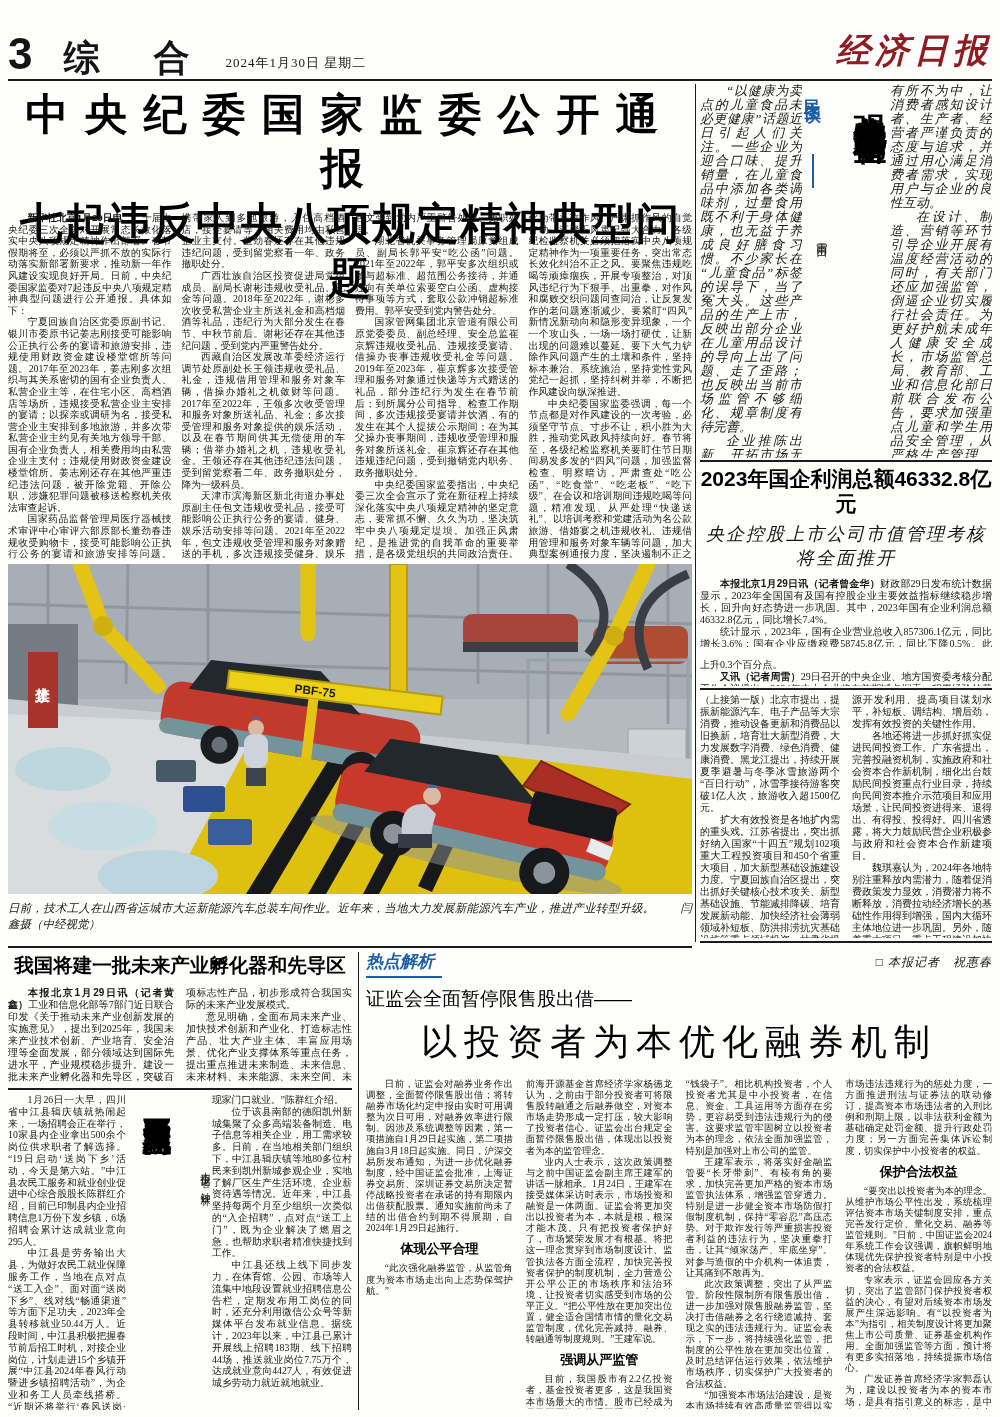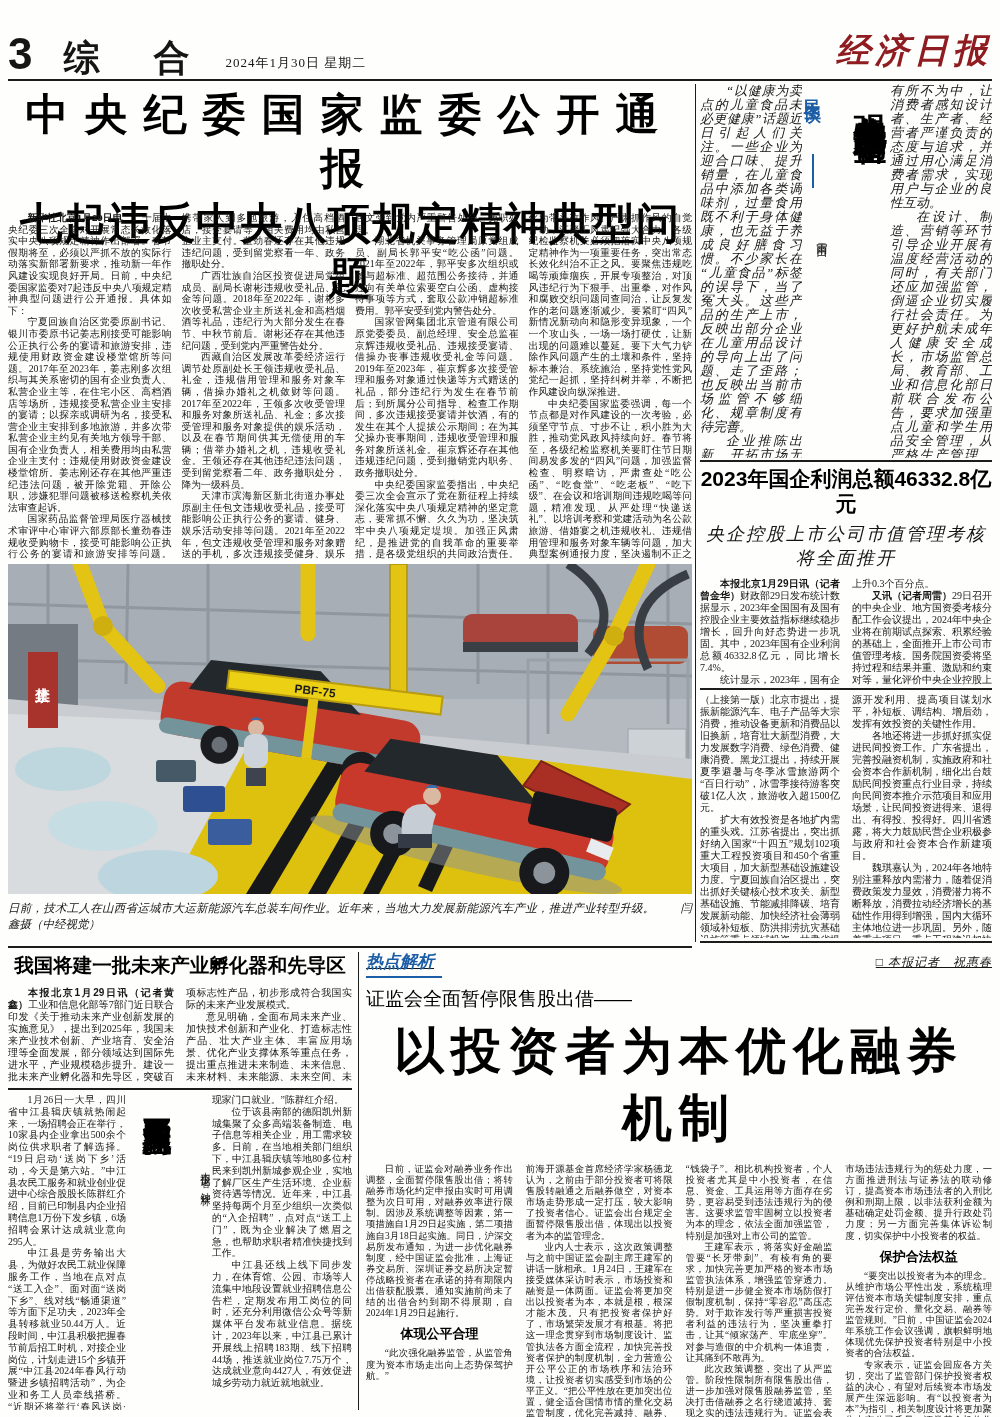--- a/index.html
+++ b/index.html
@@ -40,41 +40,41 @@
   .vtext{writing-mode:vertical-rl;text-orientation:upright;}
   .ms-label{position:absolute;left:2px;top:2px;color:var(--blue);font-weight:bold;font-size:17px;line-height:1;letter-spacing:3px;font-style:normal;font-family:"Liberation Serif",serif;}
   .ms-line{position:absolute;left:10px;top:70px;width:2px;height:34px;background:var(--blue);}
   .ms-author{position:absolute;left:12px;top:150px;font-size:11px;letter-spacing:2px;font-style:normal;}
   .ms-title{position:absolute;right:2px;top:4px;font-family:"Liberation Sans",sans-serif;font-weight:bold;font-size:33px;line-height:1.09;letter-spacing:2px;font-style:normal;color:#000;}
   .soe{position:absolute;top:382px;left:0;width:292px;height:220px;overflow:hidden;}
   .soe-h{font-family:"Liberation Sans",sans-serif;font-weight:bold;font-size:21px;text-align:center;line-height:1.2;color:#000;}
   .soe-sub{font-style:italic;font-size:18px;text-align:center;margin:6px 0 8px;letter-spacing:2px;}
   .two-col{display:flex;gap:12px;}
   .two-col .col{flex:1;font-size:10px;line-height:12px;overflow:hidden;}
-  .soe .two-col{height:150px;}
+  .soe .two-col{height:150px;flex-direction:column;}
   .contd{position:absolute;top:610px;left:0;width:292px;height:244px;overflow:hidden;}
   .contd .two-col{height:244px;}
   
   .future{left:8px;top:952px;width:344px;height:132px;overflow:hidden;}
   .future-h{font-family:"Liberation Sans",sans-serif;font-weight:bold;font-size:19.5px;text-align:center;margin-bottom:8px;color:#000;}
   .future .two-col{height:96px;}
   .employ{left:8px;top:1094px;width:344px;height:316px;display:flex;}
   .em-col{font-size:9.8px;line-height:11.8px;overflow:hidden;}
   .em-left{width:118px;}
   .em-right{flex:1;}
   .em-title{width:62px;display:flex;justify-content:center;}
   .em-title .t{font-family:"Liberation Serif",serif;font-weight:bold;font-size:29px;line-height:1.07;letter-spacing:1px;color:#000;}
   .em-byline{width:24px;padding-top:70px;font-size:10px;letter-spacing:2px;}
   
   .hotspot{left:366px;top:950px;width:626px;height:462px;}
-  .hs-row{display:flex;justify-content:space-between;align-items:flex-start;text-decoration:underline;}
+  .hs-row{display:flex;justify-content:space-between;align-items:flex-start;}
   .hs-label{color:var(--blue);font-weight:bold;font-style:italic;font-size:17px;border-bottom:2px solid var(--blue);padding:0 8px 3px 0;}
   .hs-byline{font-style:italic;font-size:12px;padding-top:4px;letter-spacing:1px;}
   .hs-shoulder{font-family:"Liberation Sans",sans-serif;font-weight:normal;font-size:19px;margin-top:8px;color:#000;}
-  .hs-h1{font-family:"Liberation Sans",sans-serif;font-weight:bold;font-size:50px;letter-spacing:7px;text-align:center;margin-top:6px;color:#000;}
+  .hs-h1{font-family:"Liberation Sans",sans-serif;font-weight:normal;font-size:36px;letter-spacing:7px;text-align:center;margin-top:6px;color:#000;}
   .hs-cols{display:flex;gap:13px;margin-top:12px;height:330px;overflow:hidden;}
   .hs-cols .col{flex:1;font-size:9.4px;line-height:11.1px;overflow:hidden;}
   .colhead{font-family:"Liberation Sans",sans-serif;font-weight:bold;font-size:13px;text-align:center;margin:9px 0;color:#000;}
 </style>
 </head>
 <body>
 
 <div class="page">
 
   <div class="abs hdr">

